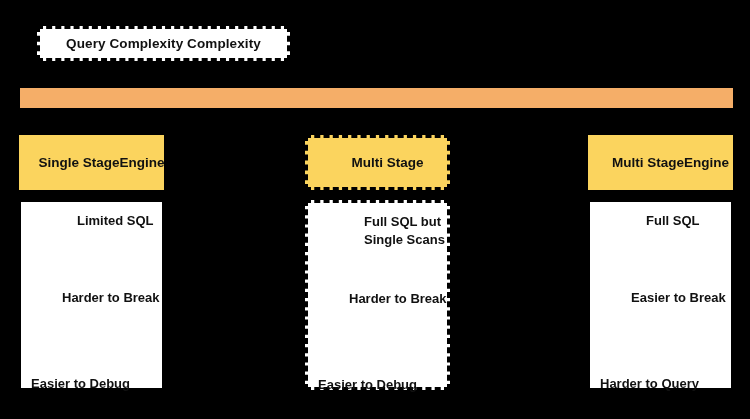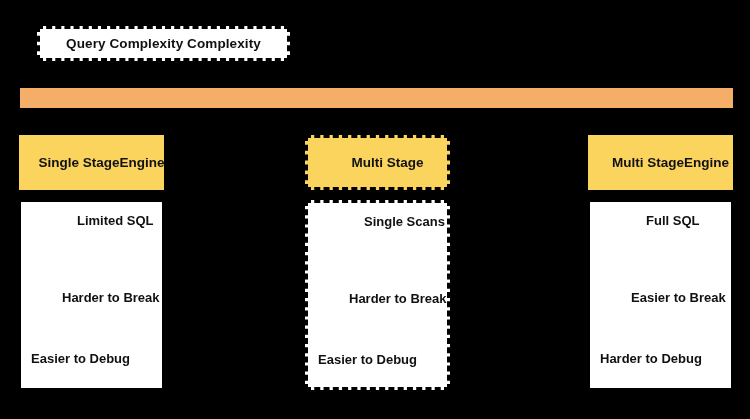--- a/index.html
+++ b/index.html
@@ -100,21 +100,21 @@
     position: absolute;
     left: 10px;
     right: 6px;
     font-size: 13px;
     font-weight: bold;
     color: #111111;
     line-height: 18px;
   }
   .feature.slot-0 { top: 10px; padding-left: 46px; }
   .feature.slot-1 { top: 87px; margin-left: 31px; }
-  .feature.slot-2 { top: 148px; }
+  .feature.slot-2 { top: 173px; }
 
   .feature .fline { display: block; white-space: nowrap; }
 </style>
 </head>
 <body>
 
 <div id="canvas">
 
   <div id="caption-box">
     <span class="caption-text">Query Complexity Complexity</span>
@@ -139,20 +139,21 @@
       </div>
     </div>
   </div>
 
   <div class="column" id="column-1">
     <div class="engine-header dashed">
       <span class="hdr-line">Multi Stage</span>
     </div>
     <div class="feature-card dashed">
       <div class="feature slot-0">
+        <span class="fline">Full SQL but</span>
         <span class="fline">Single Scans</span>
       </div>
       <div class="feature slot-1">
         <span class="fline">Harder to Break</span>
       </div>
       <div class="feature slot-2">
         <span class="fline">Easier to Debug</span>
       </div>
     </div>
   </div>
@@ -163,18 +164,18 @@
       <span class="hdr-line">Engine</span>
     </div>
     <div class="feature-card solid">
       <div class="feature slot-1">
         <span class="fline">Easier to Break</span>
       </div>
       <div class="feature slot-0">
         <span class="fline">Full SQL</span>
       </div>
       <div class="feature slot-2">
-        <span class="fline">Harder to Debug</span>
+        <span class="fline">Harder to Query</span>
       </div>
     </div>
   </div>
 
 </div>
 
 </body></html>

